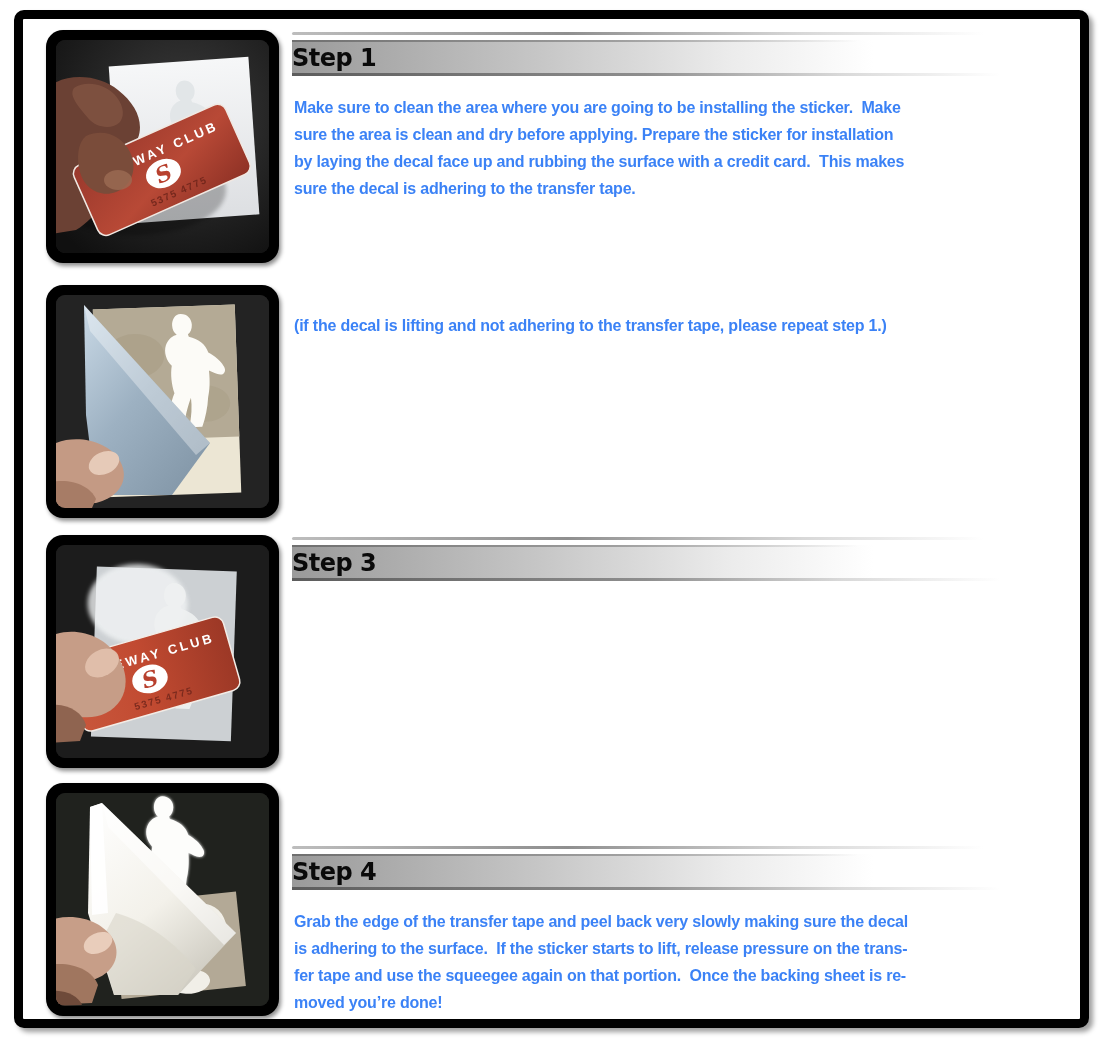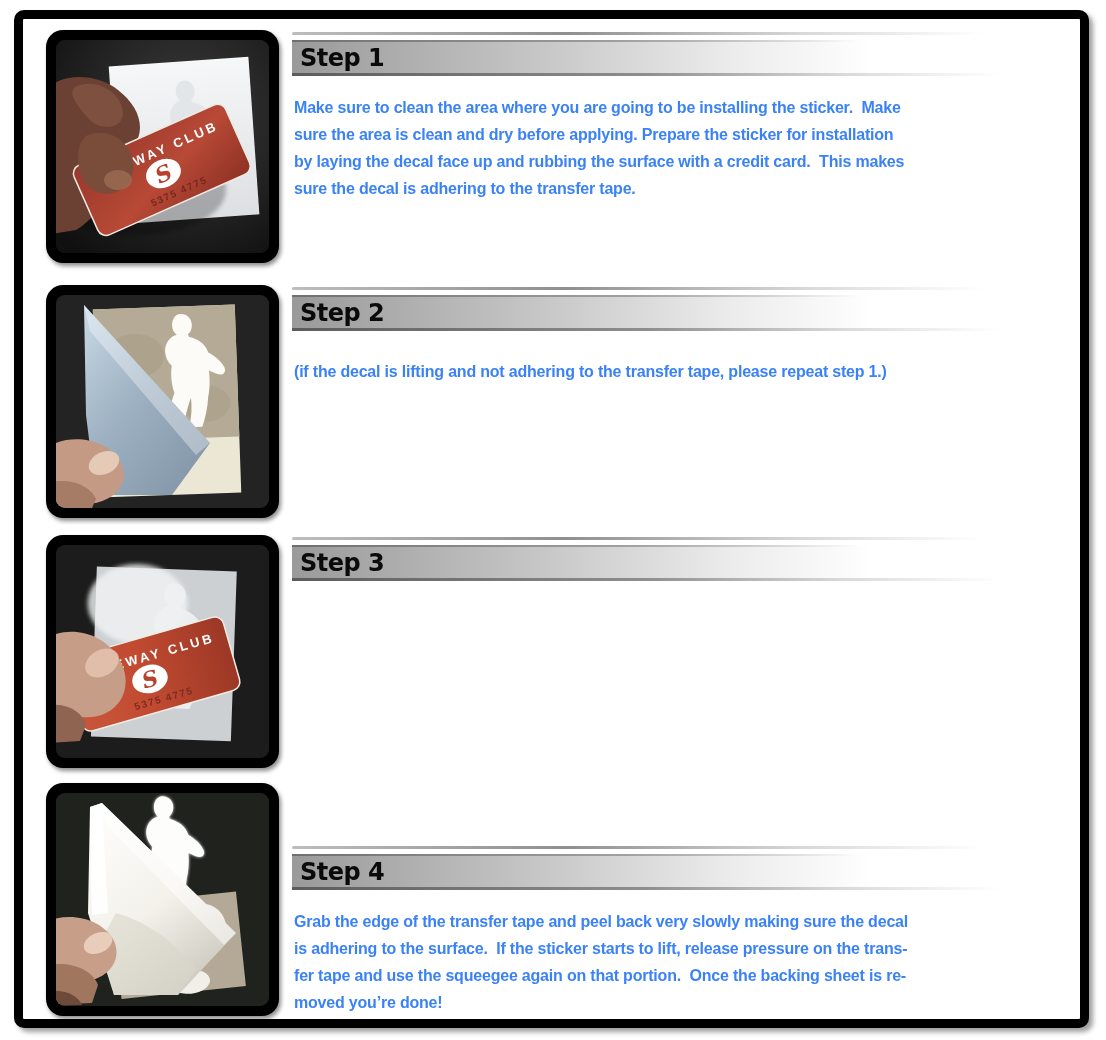--- a/index.html
+++ b/index.html
@@ -35,21 +35,21 @@
   .header-bar{
     position:relative;height:36px;
     background:linear-gradient(to right,#9a9a9a,#c7c7c7 32%,#ececec 56%,#ffffff 74%,#ffffff 100%);
   }
   .edge-top{position:absolute;top:0;left:0;right:0;height:2px;
     background:linear-gradient(to right,#6f6f6f,#9d9d9d 40%,rgba(255,255,255,0) 72%);}
   .edge-bottom{position:absolute;bottom:0;left:0;right:0;height:3px;
     background:linear-gradient(to right,#5c5c5c,#8e8e8e 45%,#d9d9d9 70%,rgba(255,255,255,0) 90%);}
   .step-title{
     font-family:"DejaVu Sans",sans-serif;font-weight:bold;font-size:24px;
-    line-height:36px;padding-left:8px;color:#0a0a0a;letter-spacing:-0.5px;
+    line-height:36px;padding-left:0;color:#0a0a0a;letter-spacing:-0.5px;
   }
   .step-body{
     margin:18px 0 0 2px;color:#3b82f6;font-weight:bold;font-size:16px;
     line-height:27px;letter-spacing:-0.2px;white-space:pre-wrap;
   }
   .step-note{margin-top:27px;}
 </style>
 </head>
 <body>
 
@@ -151,28 +151,20 @@
           <path d="M28,10 L154,148 L116,200 L40,200 L30,120 Z" fill="url(#peelGrad)"></path>
           <path d="M28,10 L154,148 L140,160 L34,36 Z" fill="#ffffff" opacity="0.35"></path>
 
           <path d="M-5,150 C20,138 52,146 64,166 C74,184 64,202 40,208 L-10,210 Z" fill="#c49a84"></path>
           <ellipse cx="48" cy="168" rx="16" ry="11" transform="rotate(-25 48 168)" fill="#e6cab8"></ellipse>
           <path d="M-8,188 C12,182 34,190 40,204 L36,213 L-10,213 Z" fill="#a77c66"></path>
         </svg>
       </div>
     </div>
     <div class="step-content">
-      <div class="step-header">
-        <div class="header-accent"></div>
-        <div class="header-bar">
-          <div class="edge-top"></div>
-          <div class="edge-bottom"></div>
-          <div class="step-title">Step 2</div>
-        </div>
-      </div>
       <p class="step-body step-note">(if the decal is lifting and not adhering to the transfer tape, please repeat step 1.)</p>
     </div>
   </section>
 
   <section class="step-row row-3">
     <div class="photo-frame">
       <div class="photo-inner">
         <svg viewBox="0 0 213 213">
           <rect width="213" height="213" fill="#1c1c1c"></rect>
           <g transform="rotate(2 110 105)">

